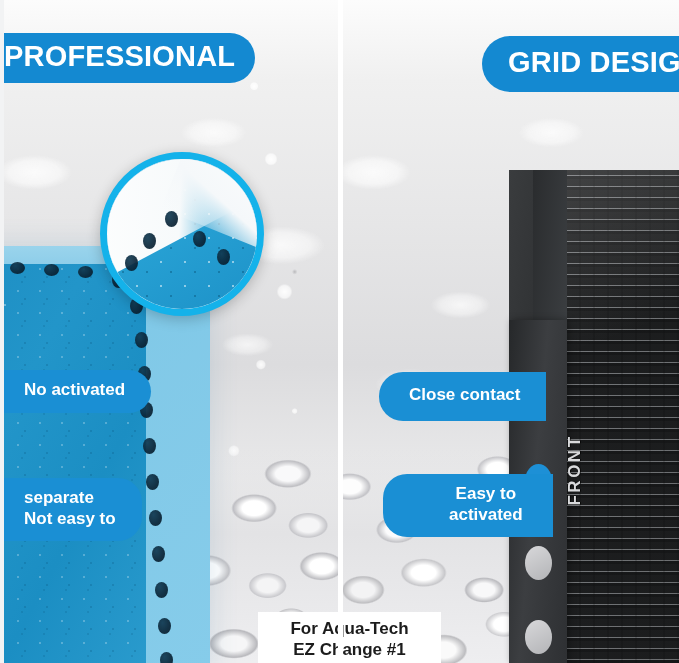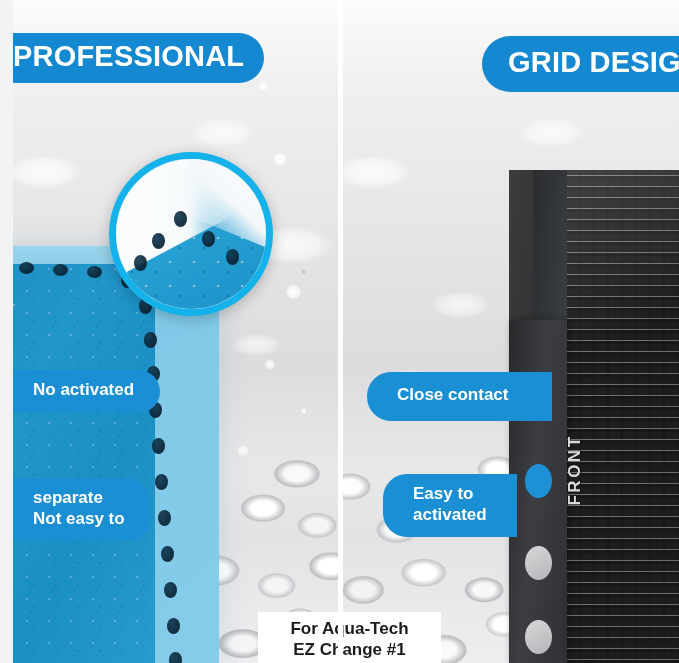--- a/index.html
+++ b/index.html
@@ -1,21 +1,21 @@
 <!DOCTYPE html>
 <html><head>
 <meta charset="utf-8">
 <style>
   html,body{margin:0;padding:0;background:#fff;}
   body{width:679px;height:663px;overflow:hidden;font-family:"Liberation Sans",sans-serif;}
   #stage{position:relative;width:679px;height:663px;overflow:hidden;background:#f2f3f4;}
 
   
   .panel{position:absolute;top:0;height:663px;overflow:hidden;}
-  #panel-left{left:13px;width:338px;}
+  #panel-left{left:4px;width:338px;}
   #panel-right{left:343px;width:336px;}
   .divider{position:absolute;top:0;left:338px;width:5px;height:663px;background:#ffffff;z-index:40;}
 
   
   .bg{position:absolute;inset:0;}
   .bg-base{background:
       linear-gradient(180deg,#fcfcfc 0%,#f0f0f0 12%,#e6e6e7 34%,#dcdcde 55%,#e9e9ea 72%,#f4f4f5 100%);}
   .bg-gravel{position:absolute;left:0;right:0;bottom:0;height:215px;
       background:
         radial-gradient(ellipse 26px 17px at 12% 86%,#ffffff 0%,#ffffff 42%,#c9c9cb 72%,rgba(200,200,202,0) 78%),
@@ -141,21 +141,21 @@
       background:#1489d1;border-radius:0 26px 26px 0;font-size:29px;}
   #headline-right{left:139px;top:36px;padding:12px 26px 14px 26px;
       background:#1489d1;border-radius:28px 0 0 28px;font-size:29px;width:240px;}
   .headline .l1,.headline .l2{display:block;white-space:nowrap;}
 
   
   .callout{position:absolute;display:flex;align-items:center;color:#fff;
       background:#1a8fd4;font-weight:700;font-size:17px;line-height:1.22;z-index:28;}
   #callout-1{left:-6px;top:370px;padding:10px 26px 12px 26px;border-radius:0 24px 24px 0;}
   #callout-2{left:-6px;top:478px;padding:10px 26px 12px 26px;border-radius:0 24px 24px 0;}
-  #callout-3{left:24px;top:372px;padding:13px 44px 15px 30px;border-radius:24px 0 0 24px;text-align:right;}
+  #callout-3{left:36px;top:372px;padding:13px 26px 15px 30px;border-radius:24px 0 0 24px;text-align:right;}
   #callout-4{left:40px;top:474px;padding:10px 30px 12px 30px;border-radius:24px 0 0 24px;}
   .callout span{display:block;white-space:nowrap;}
 
   
   #caption{position:absolute;left:258px;top:612px;width:163px;padding:6px 10px 8px 10px;
       background:#ffffff;color:#1c1c1c;font-weight:700;font-size:17px;line-height:1.25;
       text-align:center;z-index:35;}
   #caption span{display:block;white-space:nowrap;}
 </style>
 </head>
@@ -250,21 +250,21 @@
     <div class="headline" id="headline-right">
       <span class="l1">GRID DESIGN</span>
     </div>
 
     <div class="callout" id="callout-3">
       <div>
         <span>Close contact</span>
       </div>
     </div>
     <div class="callout" id="callout-4">
-      <div style="text-align:left;">
+      <div style="text-align:center;margin-left:36px;">
         <span>Easy to</span>
         <span>activated</span>
       </div>
     </div>
   </div>
 
   <div id="caption">
     <span>For Aqua-Tech</span>
     <span>EZ Change #1</span>
   </div>

